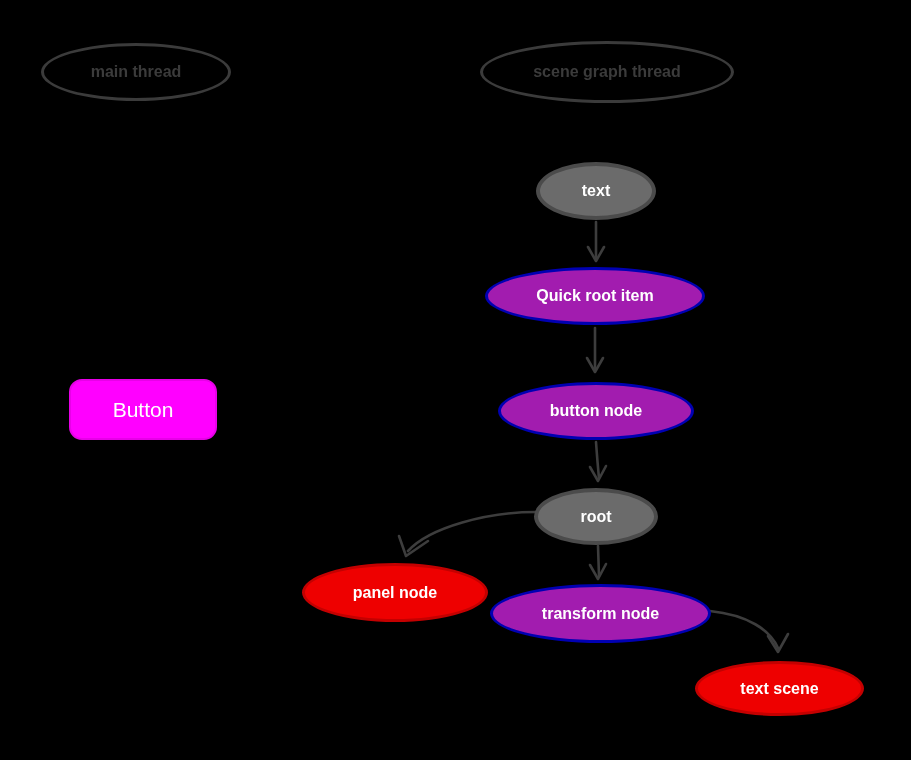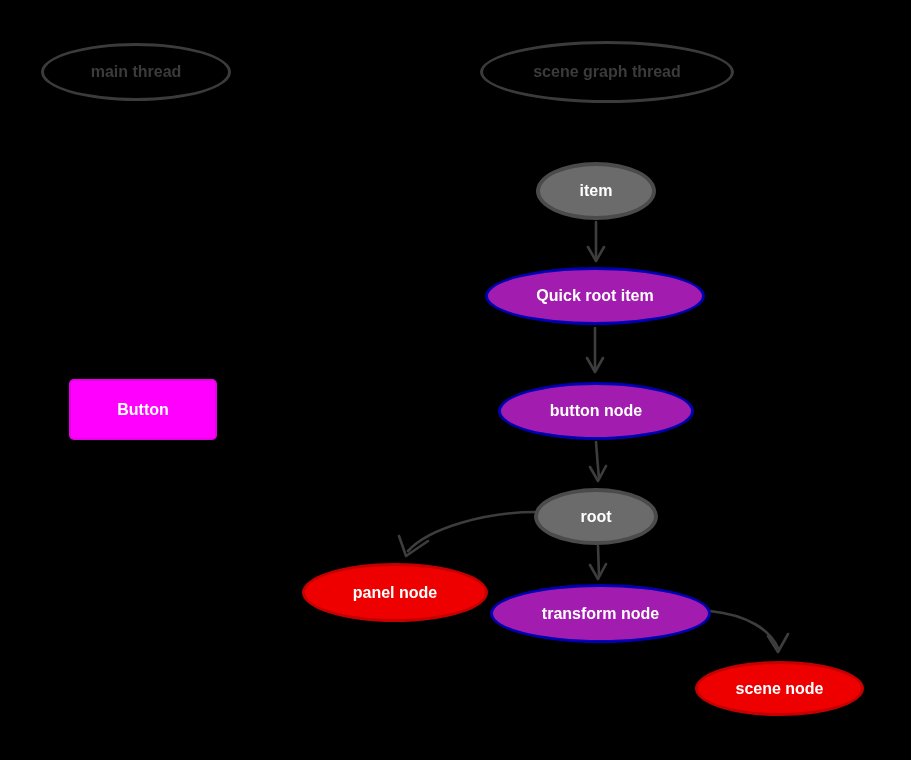--- a/index.html
+++ b/index.html
@@ -39,26 +39,26 @@
   .outline {
     background: transparent;
     border: 3px solid #3b3b3b;
     color: #3b3b3b;
   }
   .rect-node {
     position: absolute;
     box-sizing: border-box;
     background: #ff00ff;
     border: 2px solid #e800e8;
-    border-radius: 5px;
+    border-radius: 13px;
     display: flex;
     align-items: center;
     justify-content: center;
-    font-weight: bold;
-    font-size: 16px;
+    font-weight: normal;
+    font-size: 21px;
     color: #ffffff;
   }
   .watermark {
     position: absolute;
     left: 28px;
     top: 717px;
     font-size: 17.5px;
     color: #cbcbcb;
     letter-spacing: 0.5px;
   }
@@ -124,35 +124,35 @@
   </div>
   <div class="ellipse outline" id="lane-main">
     <span>main thread</span>
   </div>
 
   <div class="rect-node" id="n-button-rect">
     <span>Button</span>
   </div>
 
   <div class="ellipse gray" id="n-root">
-    <span>item</span>
+    <span>text</span>
   </div>
   <div class="ellipse blue" id="n-quick">
     <span>Quick root item</span>
   </div>
   <div class="ellipse blue" id="n-buttonnode">
     <span>button node</span>
   </div>
   <div class="ellipse gray" id="n-node">
     <span>root</span>
   </div>
   <div class="ellipse red" id="n-panel">
     <span>panel node</span>
   </div>
   <div class="ellipse blue" id="n-transform">
     <span>transform node</span>
   </div>
   <div class="ellipse red" id="n-textnode">
-    <span>scene node</span>
+    <span>text scene</span>
   </div>
 
 
 </div>
 
 </body></html>

